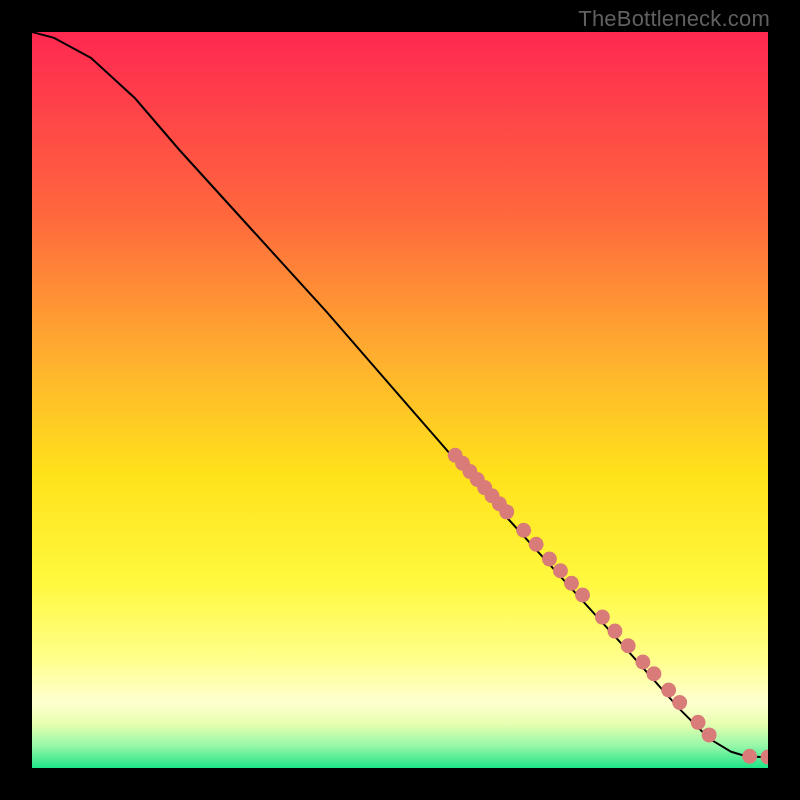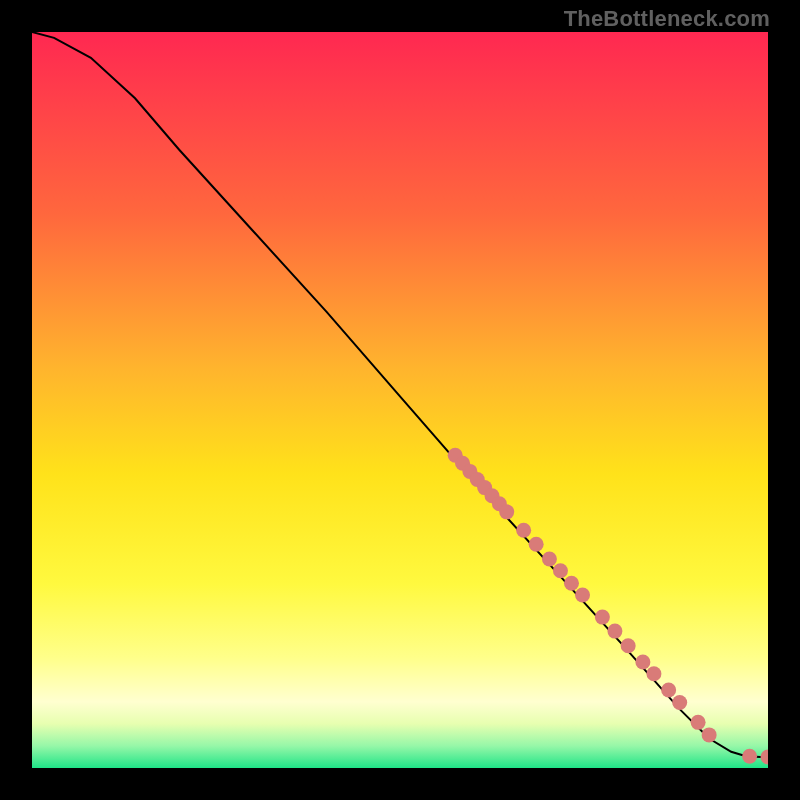--- a/index.html
+++ b/index.html
@@ -17,21 +17,21 @@
     top: 32px;
     width: 736px;
     height: 736px;
   }
   .watermark {
     position: absolute;
     top: 6px;
     right: 30px;
     color: #606060;
     font-size: 22px;
-    font-weight: 700;
+    font-weight: 400;
     letter-spacing: 0.2px;
   }
   svg {
     display: block;
   }
 </style>
 </head>
 <body>
 
 <div class="watermark">TheBottleneck.com</div>

